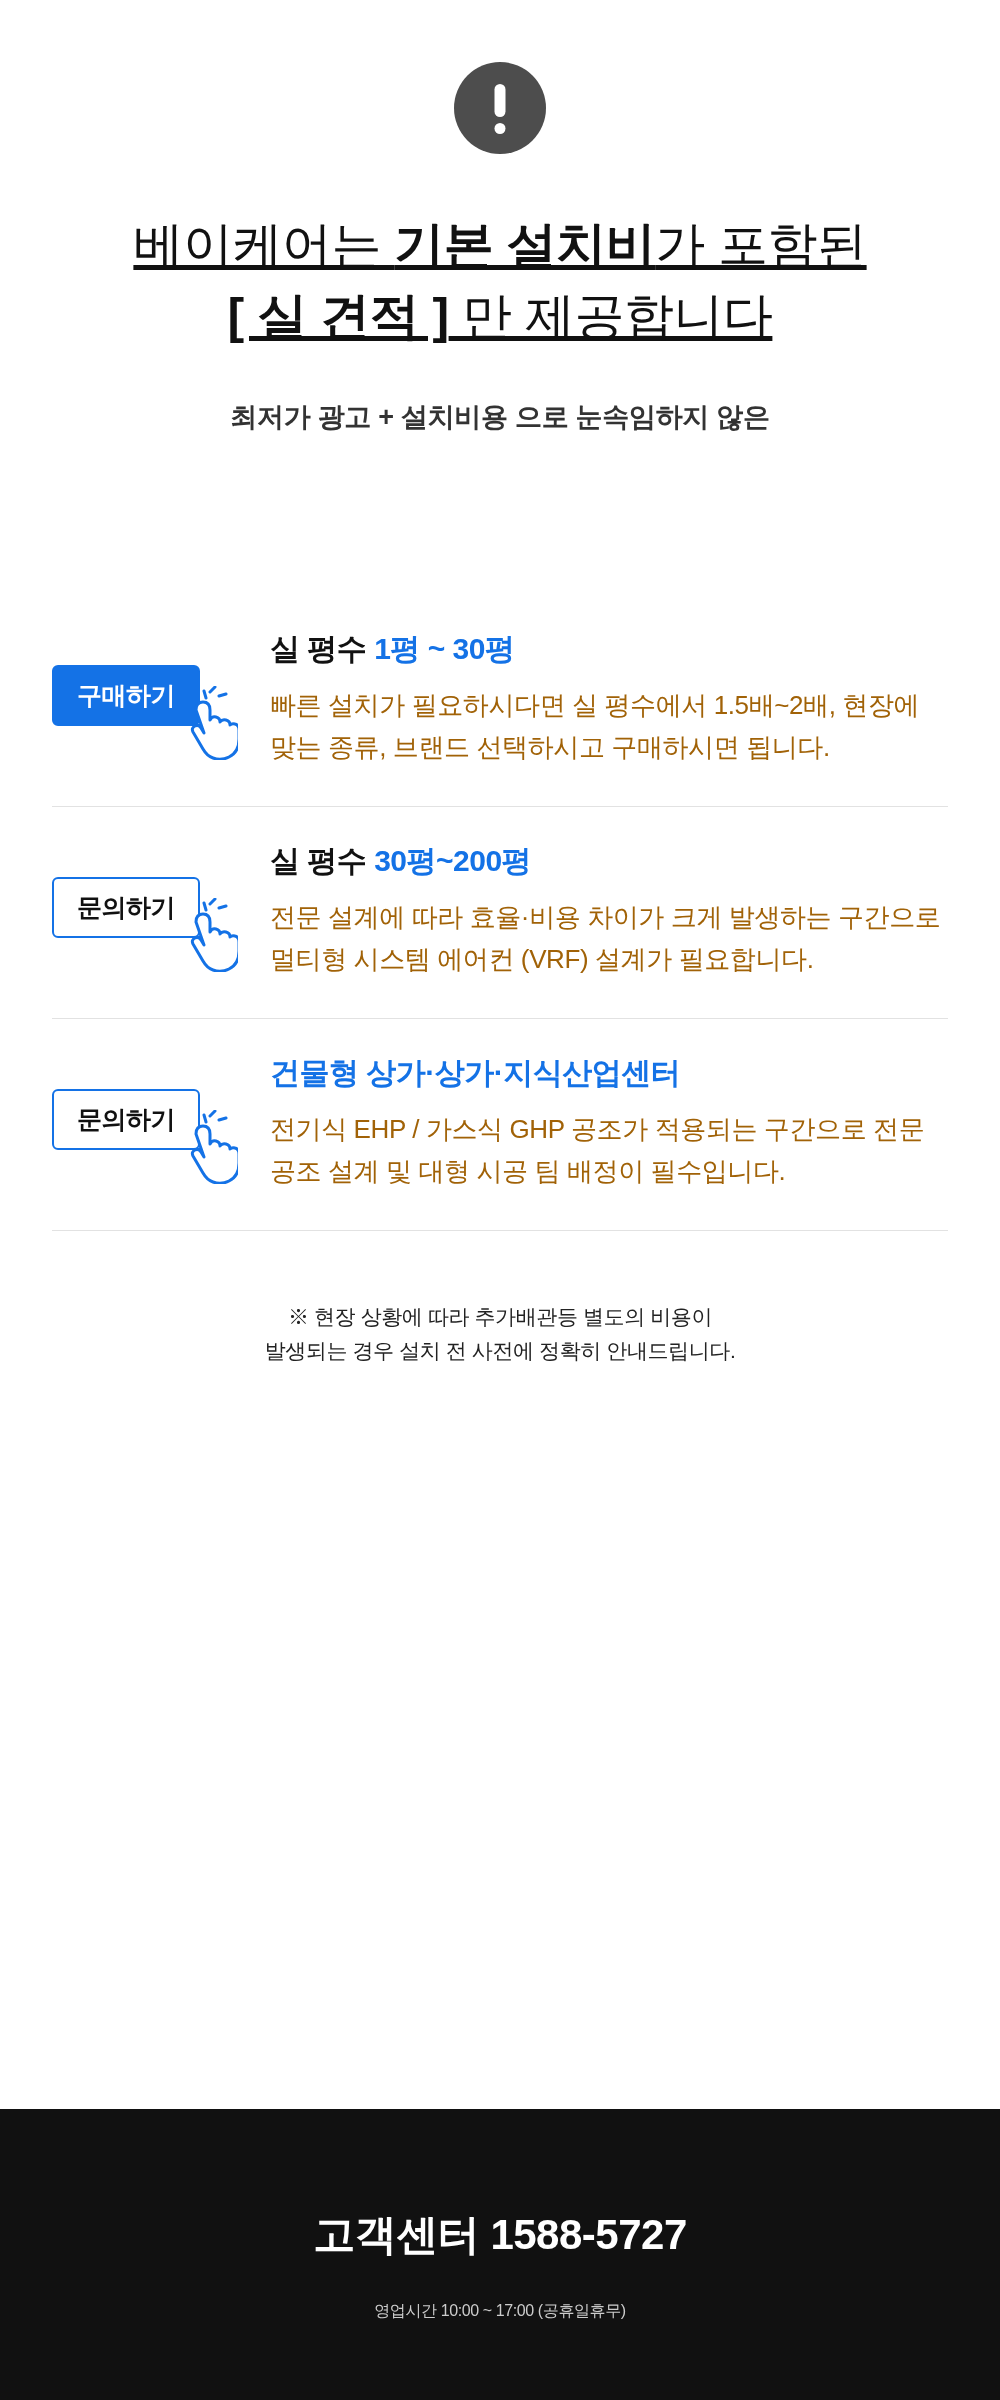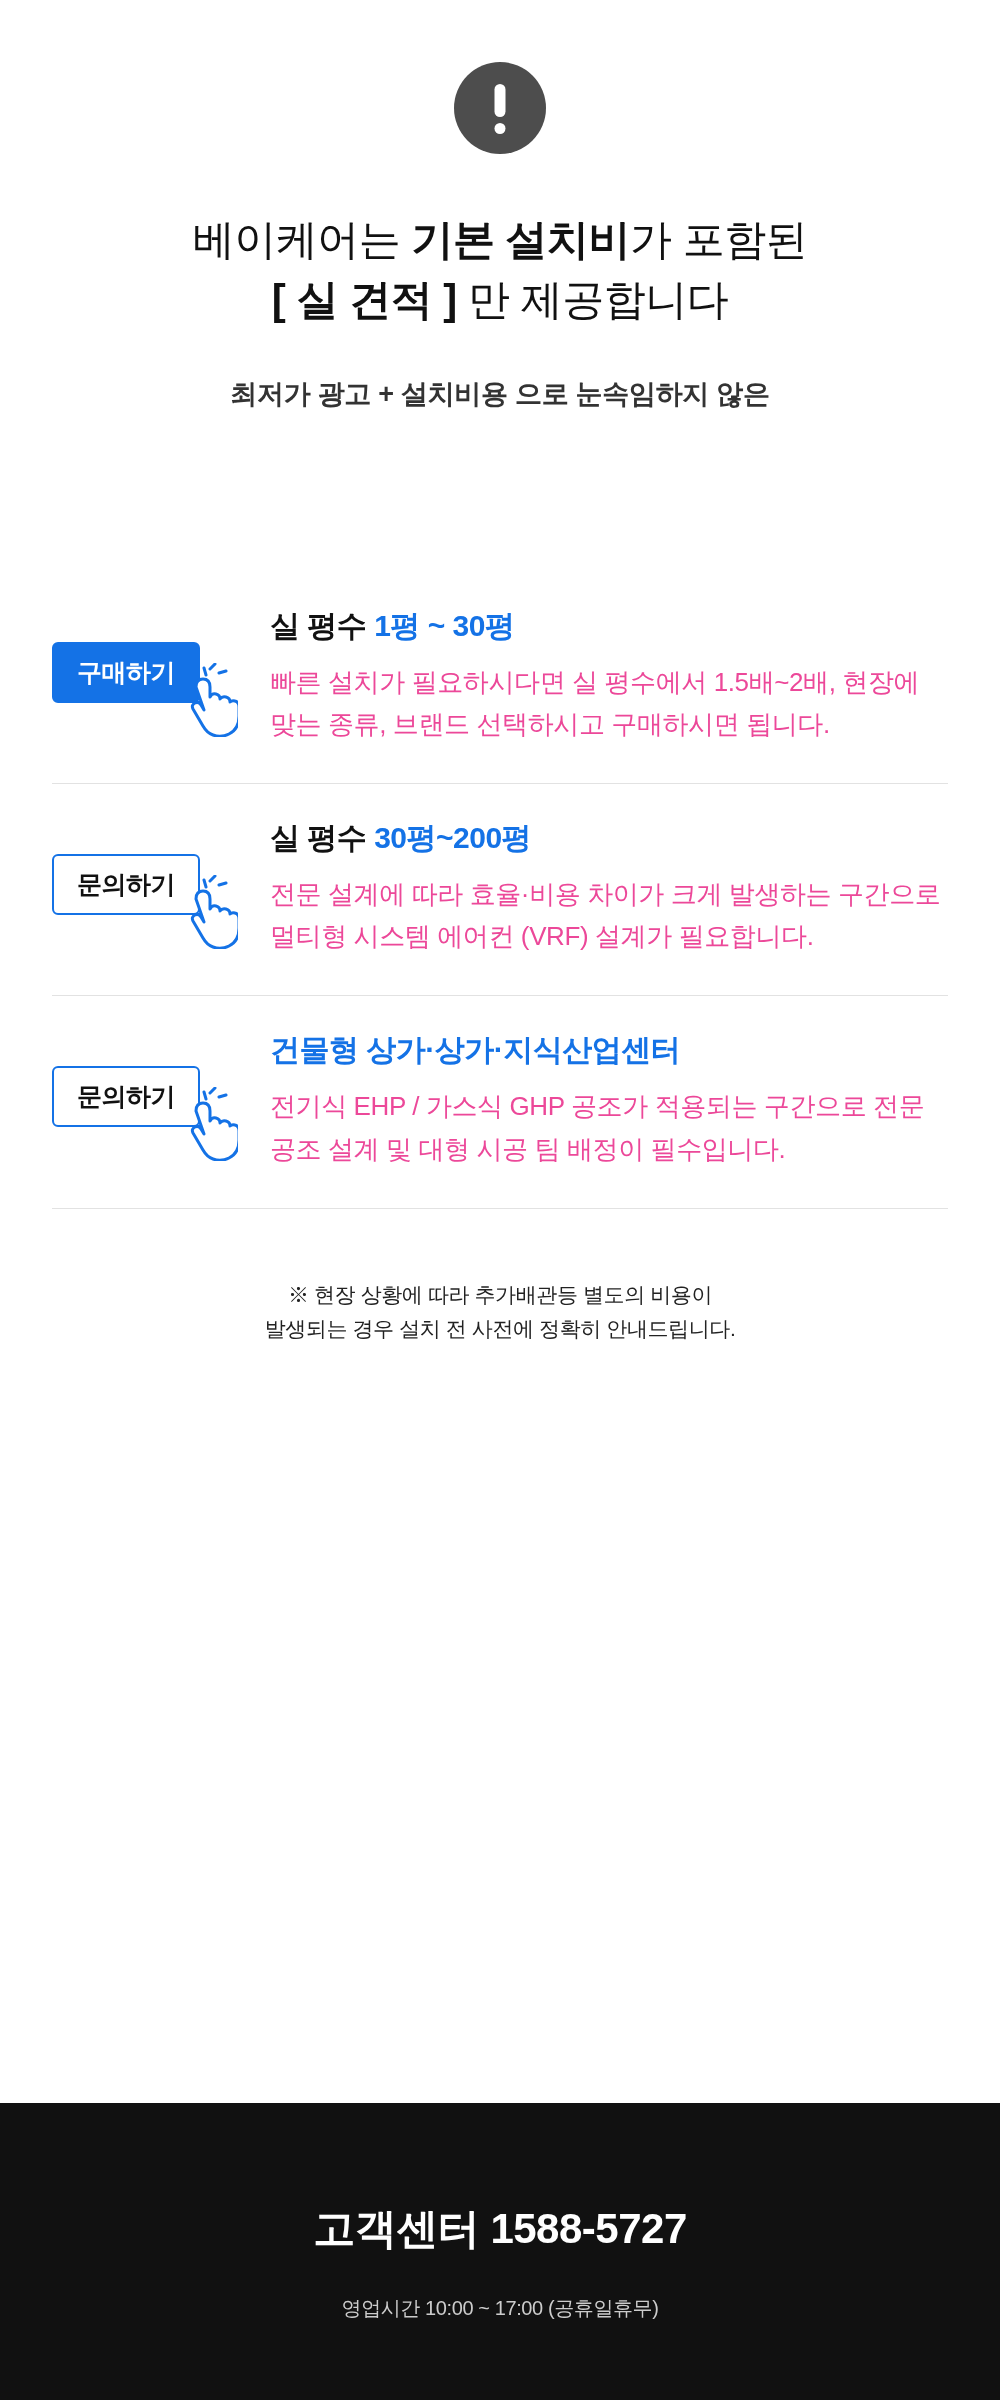--- a/index.html
+++ b/index.html
@@ -52,25 +52,26 @@
     top: 61px;
     transform: translateX(-50%);
     width: 11px;
     height: 11px;
     border-radius: 50%;
     background: #ffffff;
   }
 
   .headline {
     margin-top: 56px;
-    font-size: 42px;
+    font-size: 50px;
     line-height: 1.42;
     color: #111111;
     font-weight: 400;
     letter-spacing: -0.5px;
+    text-decoration: underline;
   }
   .headline .strong {
     font-weight: 700;
     color: #111111;
   }
   .headline .line2 {
     display: block;
   }
 
   .subline {
@@ -148,21 +149,21 @@
   }
   .row-title .accent {
     color: #1472e6;
   }
   .row-title.all-accent {
     color: #1472e6;
   }
   .row-desc {
     font-size: 26px;
     line-height: 1.62;
-    color: #ec4899;
+    color: #a16207;
     font-weight: 400;
     letter-spacing: -0.4px;
   }
 
   .note-divider {
     margin: 0 52px;
     border-top: 1px solid #e2e2e2;
   }
   .note {
     padding: 48px 60px 0 60px;
@@ -193,21 +194,21 @@
   }
   .footer-line2 {
     margin-top: 26px;
     font-size: 42px;
     font-weight: 700;
     letter-spacing: -0.5px;
     color: #ffffff;
   }
   .footer-line3 {
     margin-top: 38px;
-    font-size: 20px;
+    font-size: 16px;
     font-weight: 400;
     color: #cccccc;
     letter-spacing: -0.4px;
   }
 </style>
 </head>
 <body>
 
 <div class="page">
 

